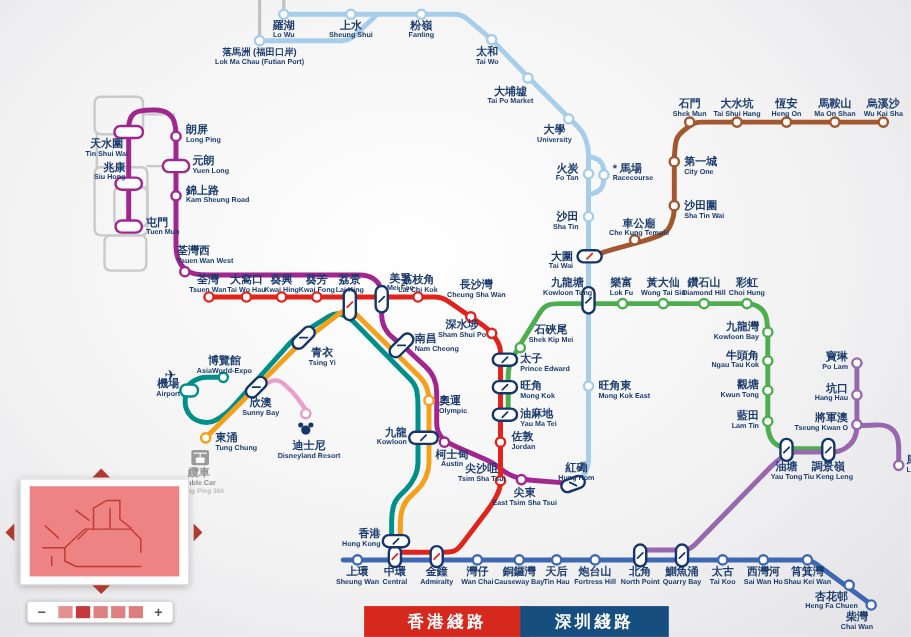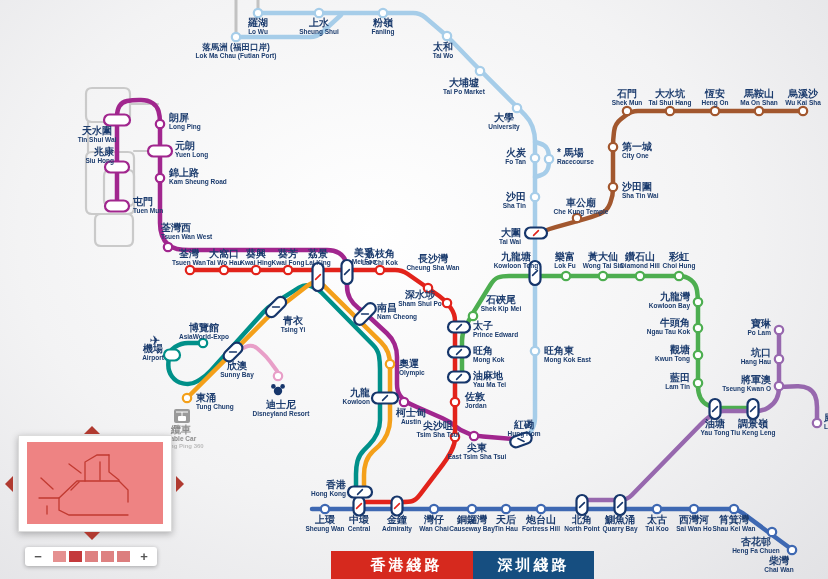--- a/index.html
+++ b/index.html
@@ -25,21 +25,21 @@
   
   .zoombar{position:absolute;left:25px;top:547px;width:132px;height:19px;background:#fff;border-radius:3px;
     box-shadow:0 1px 4px rgba(0,0,0,.3);display:flex;align-items:center;}
   .zb-minus,.zb-plus{width:26px;text-align:center;font-size:13px;font-weight:700;color:#555;cursor:pointer;line-height:19px;}
   .zb-squares{display:flex;gap:3px;flex:1;justify-content:center;}
   .zb-sq{width:13px;height:11px;cursor:pointer;}
   
   .btn{position:absolute;top:551px;height:28px;border:none;color:#fff;font-family:"Liberation Sans",sans-serif;
     font-size:15px;font-weight:700;letter-spacing:3px;cursor:pointer;}
   .btn.hk{left:331px;width:151px;background:#D6291E;}
-  .btn.sz{left:473px;width:121px;background:#164E80;}
+  .btn.sz{left:473px;width:135px;background:#164E80;}
 </style>
 </head>
 <body>
 
 <div class="stage">
   <svg id="map" width="828" height="579" viewBox="0 0 828 579">
       <path d="M92 88 L124 88 Q130 88 130 94 L130 116 Q130 122 124 122 L92 122 Q86 122 86 116 L86 94 Q86 88 92 88 Z" fill="none" stroke="#CACACA" stroke-width="2.2" stroke-linecap="round" stroke-linejoin="round"></path>
       <path d="M130 104 L158 104" fill="none" stroke="#CACACA" stroke-width="2.2" stroke-linecap="round" stroke-linejoin="round"></path>
       <path d="M88 122 L88 152" fill="none" stroke="#CACACA" stroke-width="2.2" stroke-linecap="round" stroke-linejoin="round"></path>
       <path d="M92 152 L128 152 Q134 152 134 158 L134 208 Q134 214 128 214 L92 214 Q86 214 86 208 L86 158 Q86 152 92 152 Z" fill="none" stroke="#CACACA" stroke-width="2.2" stroke-linecap="round" stroke-linejoin="round"></path>

